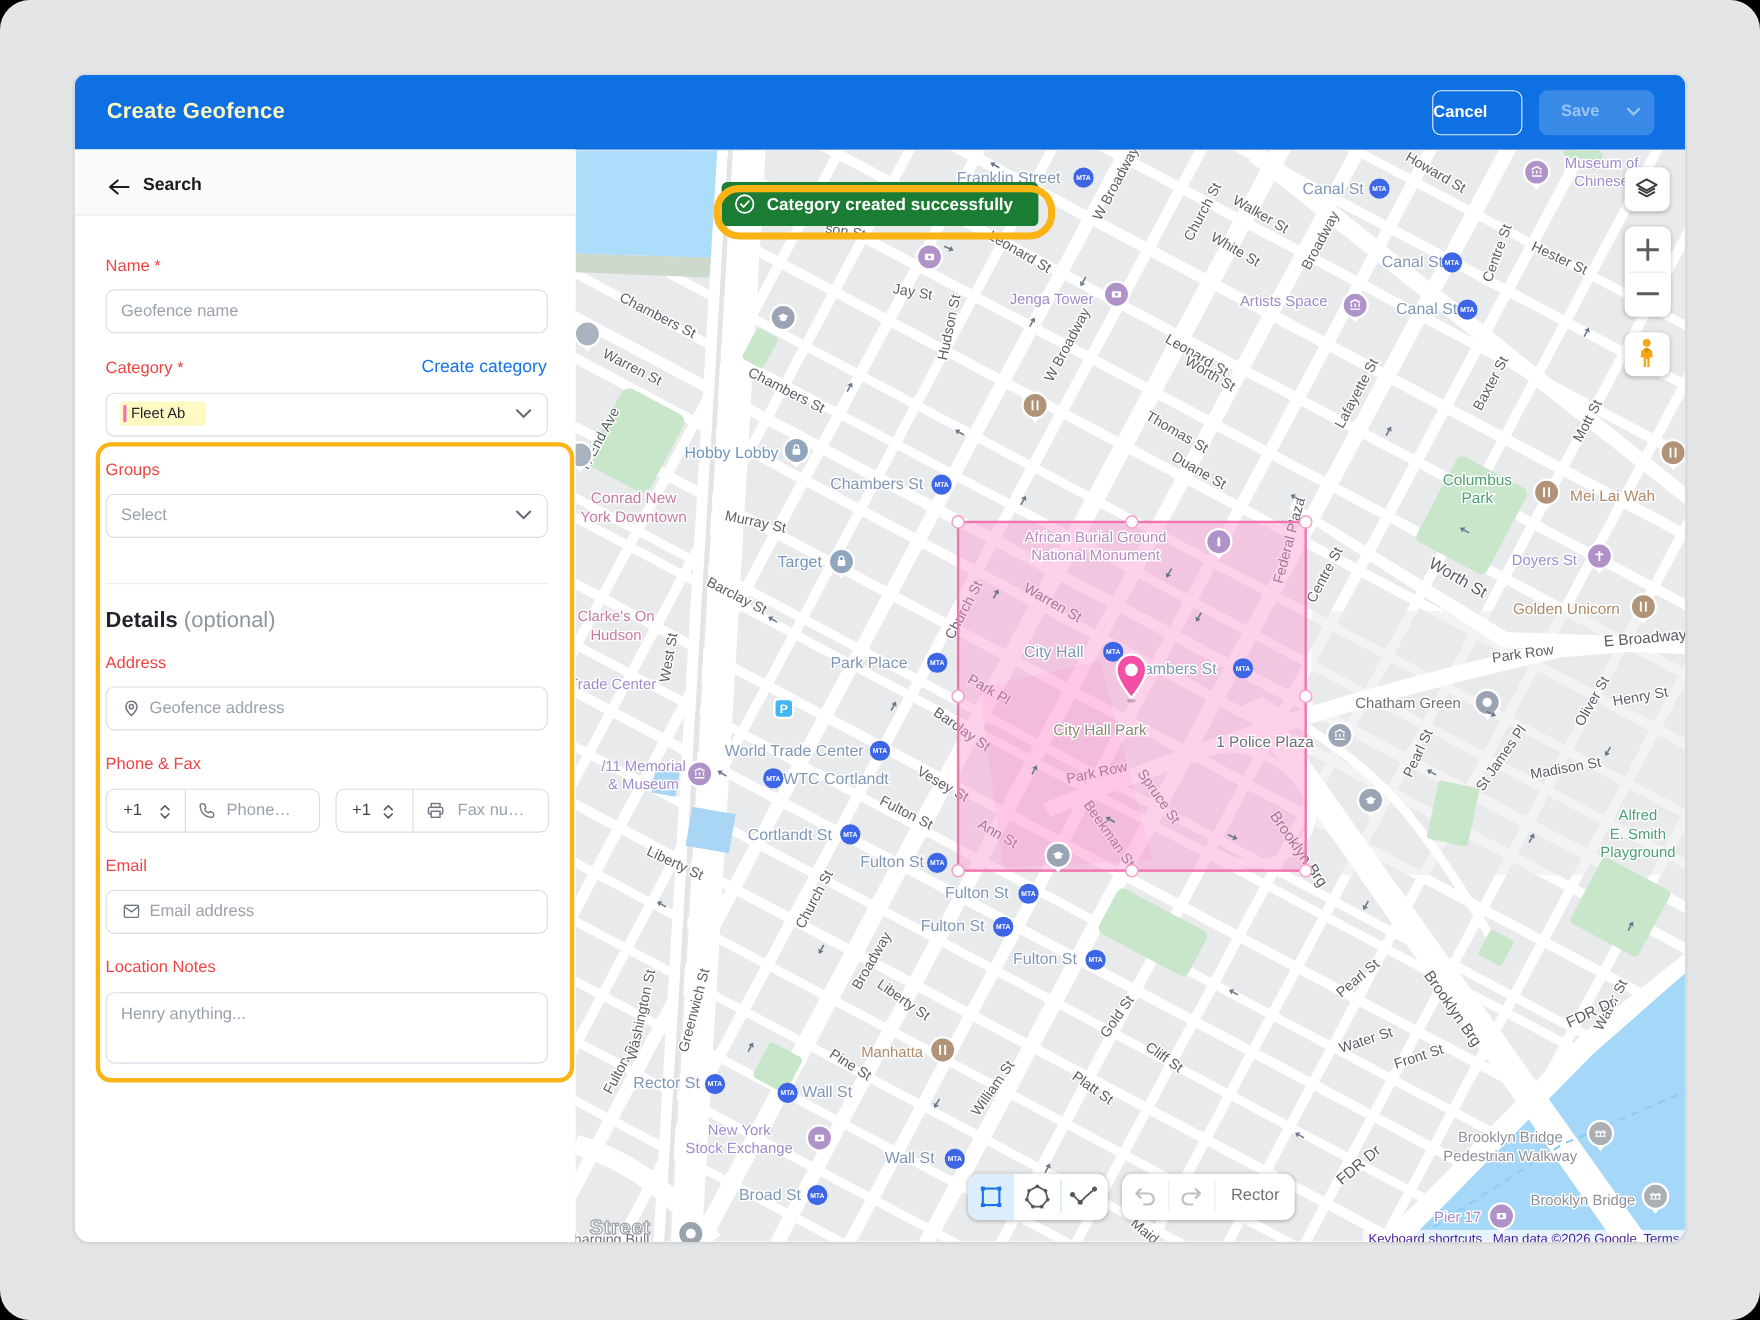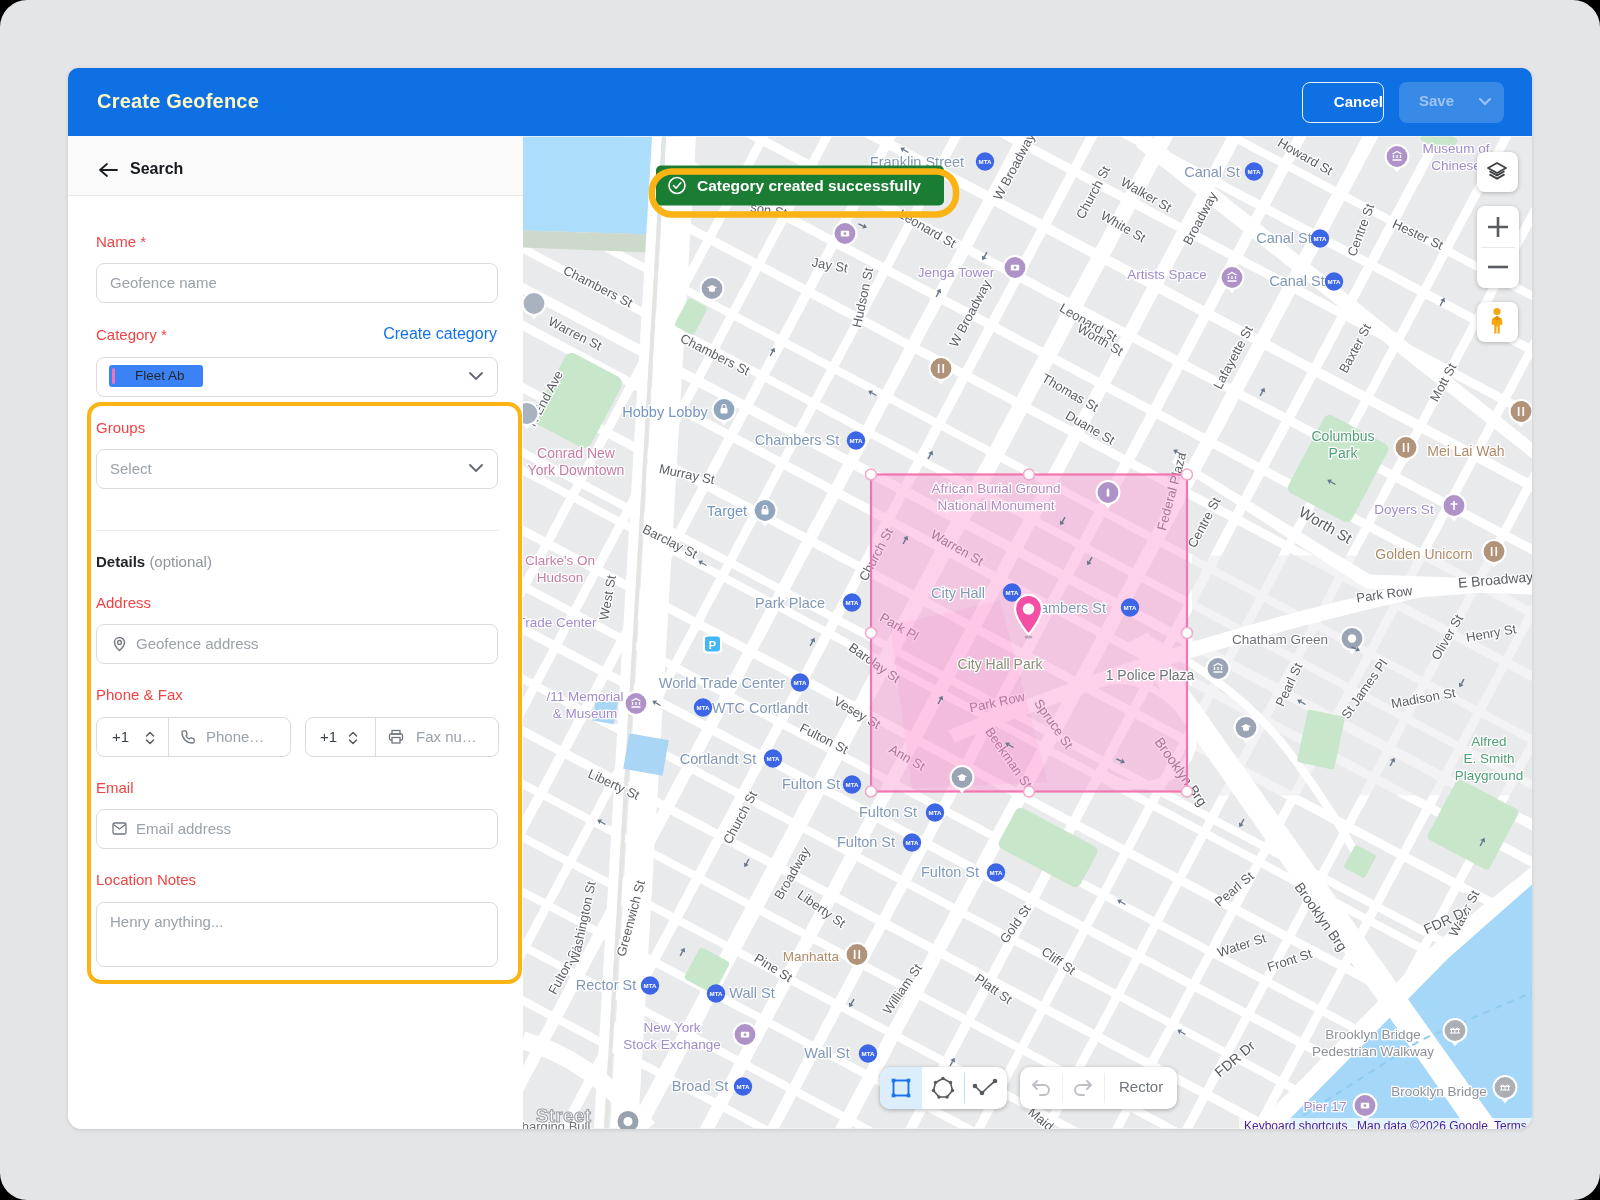--- a/index.html
+++ b/index.html
@@ -1,35 +1,35 @@
 <!DOCTYPE html>
 <html><head><meta charset="utf-8">
 <style>
 *{margin:0;padding:0;box-sizing:border-box}
 html,body{width:1600px;height:1200px;background:#000;font-family:"Liberation Sans",sans-serif;overflow:hidden}
 .screen{position:absolute;left:0;top:0;width:1600px;height:1200px;background:#E4E5E7;border-radius:27px;overflow:hidden}
 .card{position:absolute;left:68px;top:68px;width:1464px;height:1061px;background:#fff;border-radius:10px 10px 14px 14px;overflow:hidden;box-shadow:0 1px 4px rgba(0,0,0,.12)}
 .hdr{position:absolute;left:0;top:0;width:1464px;height:68px;background:#0E70E2}
 .hdr .title{position:absolute;left:29px;top:22px;color:#fef9c3;font-size:20px;font-weight:bold;letter-spacing:.2px}
-.btn-cancel{position:absolute;left:1234px;top:14px;width:82px;height:41px;border:1.5px solid rgba(255,255,255,.9);border-radius:8px;color:#fff;font-size:15px;font-weight:bold;text-align:right;line-height:38px}
+.btn-cancel{position:absolute;left:1234px;top:14px;width:82px;height:41px;border:1.5px solid rgba(255,255,255,.9);border-radius:8px;color:#fff;font-size:15px;font-weight:bold;text-align:left;line-height:38px}
 .btn-save{position:absolute;left:1331px;top:14px;width:105px;height:41px;background:rgba(255,255,255,.18);border-radius:8px;color:rgba(255,255,255,.5);font-size:15px;font-weight:bold}
 .btn-save .txt{position:absolute;left:20px;top:10px}
 .btn-save svg{position:absolute;right:12px;top:15px}
 .panel{position:absolute;left:0;top:68px;width:455px;height:993px;background:#fff}
 .searchrow{position:absolute;left:0;top:0;width:455px;height:60px;background:#FAFAFA;border-bottom:1px solid #E9E9EA}
 .searchrow .txt{position:absolute;left:62px;top:24px;font-size:16px;font-weight:bold;color:#16191D}
 .searchrow svg{position:absolute;left:30px;top:26px}
 .fl{position:absolute;font-size:15px;color:#ef4444}
 .inp{position:absolute;width:402px;height:40px;border:1px solid #D8DCE1;border-radius:8px;background:#fff}
 .ph{position:absolute;font-size:15px;color:#9AA2AB}
 .link{position:absolute;font-size:15px;color:#1473E9}
 .chev{position:absolute}
 .obox{position:absolute;left:19px;top:266px;width:435px;height:582px;border:4px solid #FBB413;border-radius:14px}
 .divider{position:absolute;left:28px;top:394px;width:403px;height:1px;background:#ECEDEF}
-.tag{position:absolute;left:41px;top:229px;width:94px;height:22px;background:#3b82f6;border-radius:3px;font-size:13.5px;color:#23272D;line-height:22px;padding-left:26px}
+.tag{position:absolute;left:41px;top:229px;width:78px;height:22px;background:#fef9c3;border-radius:3px;font-size:13.5px;color:#23272D;line-height:22px;padding-left:10px}
 .tag::before{content:"";position:absolute;left:3px;top:3px;width:2.5px;height:16px;background:#F274B4;border-radius:2px}
 .mapwrap{position:absolute;left:455px;top:68px;width:1009px;height:993px;border-radius:0 0 14px 0;overflow:hidden}
 .mbtn{position:absolute;background:#fff;border-radius:8px;box-shadow:0 1px 4px rgba(0,0,0,.25)}
 .toolbar{position:absolute;background:#fff;border-radius:10px;box-shadow:0 1px 4px rgba(0,0,0,.3)}
 .attr{position:absolute;font-size:12px;color:#4c1d95;background:rgba(255,255,255,.7);padding:0 5px;line-height:16px;height:16px}
 .glogo{position:absolute;left:13px;top:969px;font-size:18.5px;font-weight:bold;color:#fff;-webkit-text-stroke:1.1px #9BA0A6;letter-spacing:.5px}
 </style></head><body>
 <div class="screen">
 <div class="card">
 
@@ -617,21 +617,21 @@
           <path d="M2 2 L8 8 L14 2" stroke="#5F6670" stroke-width="1.8" fill="none" stroke-linecap="round"></path>
         </svg>
 <div class="obox"></div>
 <div class="fl" style="left:28px;top:283px">Groups</div>
 <div class="inp" style="left:28px;top:313px"></div>
 <div class="ph" style="left:42px;top:324px">Select</div>
 <svg class="chev" style="left:400px;top:327px" width="16" height="10" viewBox="0 0 16 10">
           <path d="M2 2 L8 8 L14 2" stroke="#5F6670" stroke-width="1.8" fill="none" stroke-linecap="round"></path>
         </svg>
 <div class="divider"></div>
-<div style="position:absolute;left:28px;top:417px;font-size:15px;color:#22262B"><b>Details</b> <span style="color:#8D959D">(optional)</span></div>
+<div style="position:absolute;left:28px;top:417px;font-size:20px;color:#22262B"><b>Details</b> <span style="color:#8D959D">(optional)</span></div>
 <div class="fl" style="left:28px;top:458px">Address</div>
 <div class="inp" style="left:28px;top:488px"></div>
 <svg class="chev" style="left:44px;top:500px" width="15" height="16" viewBox="0 0 15 16">
           <path d="M7.5 1.5 C4.6 1.5 2.5 3.7 2.5 6.4 C2.5 9.8 7.5 14.5 7.5 14.5 C7.5 14.5 12.5 9.8 12.5 6.4 C12.5 3.7 10.4 1.5 7.5 1.5 Z" fill="none" stroke="#70767E" stroke-width="1.4"></path>
           <circle cx="7.5" cy="6.4" r="1.9" fill="none" stroke="#70767E" stroke-width="1.3"></circle>
         </svg>
 <div class="ph" style="left:68px;top:499px">Geofence address</div>
 <div class="fl" style="left:28px;top:550px">Phone &amp; Fax</div>
 <div class="inp" style="left:28px;top:581px;width:195px"></div>
 <div style="position:absolute;left:100px;top:582px;width:1px;height:38px;background:#D8DCE1"></div>

